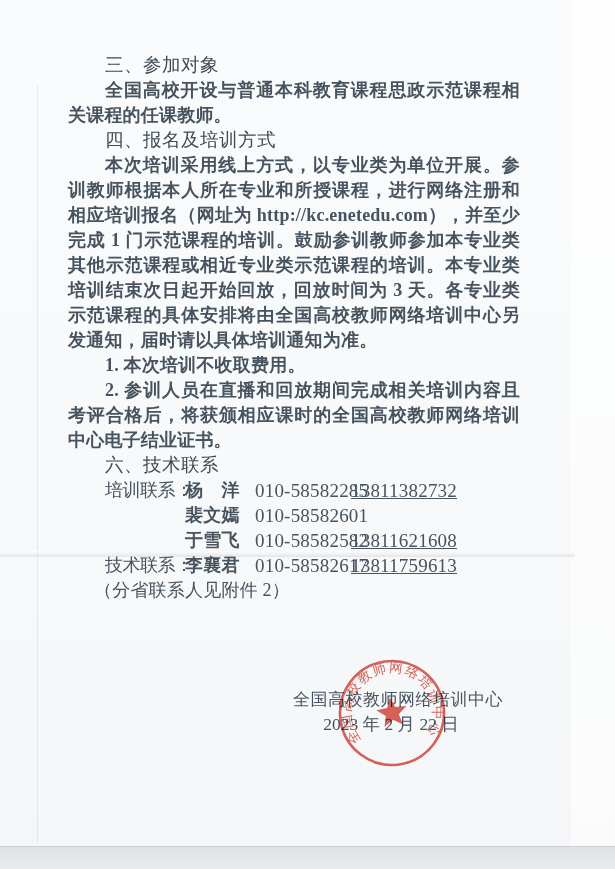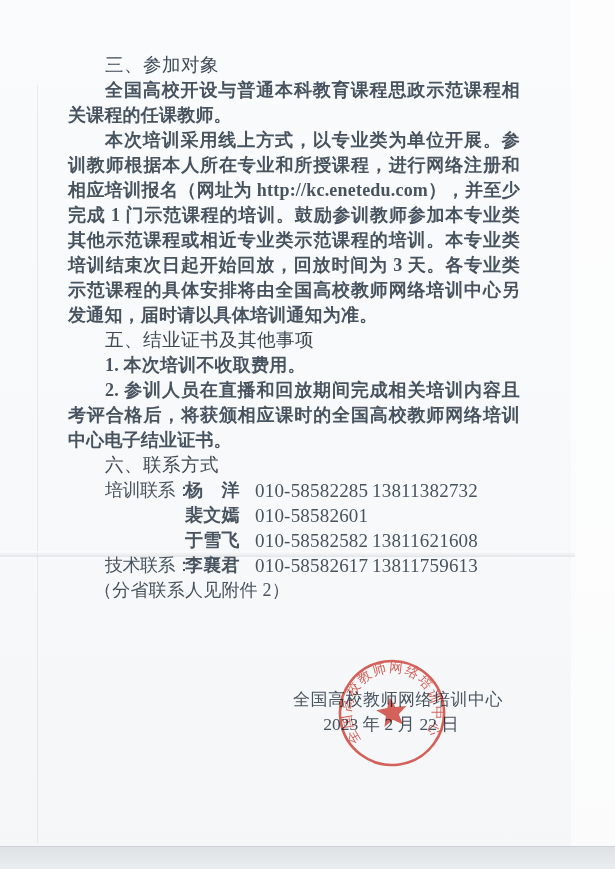--- a/index.html
+++ b/index.html
@@ -24,21 +24,21 @@
   .content p{margin:0;text-indent:37px;font-weight:bold;}
   .content h3{
     margin:0;font-size:18.5px;font-weight:400;color:#3d4955;
     margin-left:37px;line-height:25px;letter-spacing:.5px;
   }
   .contacts{margin-left:37px;}
   .contact-row{display:flex;line-height:25px;white-space:nowrap;}
   .c-label{display:inline-block;width:80px;letter-spacing:-.5px;}
   .c-name{display:inline-block;width:58px;font-weight:bold;}
   .c-phone{display:inline-block;margin-left:12px;width:96px;font-size:19px;}
-  .c-mobile{display:inline-block;margin-left:21px;font-size:19px;}
+  .c-mobile{display:inline-block;margin-left:0;font-size:19px;text-decoration:underline;}
   .contact-note{margin-left:26px;line-height:25px;}
   .signature{
     position:absolute;left:293px;top:687px;width:196px;text-align:center;
     color:#47535f;
   }
   .sig-org{font-size:17px;line-height:25px;letter-spacing:.5px;white-space:nowrap;}
   .sig-date{font-size:17.5px;line-height:25px;white-space:nowrap;text-align:center;}
   .seal{
     position:absolute;left:335px;top:656px;width:114px;height:114px;
     transform:rotate(-8deg);opacity:.84;mix-blend-mode:multiply;
@@ -48,25 +48,25 @@
 </head>
 <body>
 
 <div class="page">
   <div class="right-light"></div>
   <div class="left-edge"></div>
 
   <div class="content">
     <h3>三、参加对象</h3>
     <p>全国高校开设与普通本科教育课程思政示范课程相关课程的任课教师。</p>
+    <h3>四、报名及培训方式</h3>
     <p>本次培训采用线上方式，以专业类为单位开展。参训教师根据本人所在专业和所授课程，进行网络注册和相应培训报名（网址为 http://kc.enetedu.com），并至少完成 1 门示范课程的培训。鼓励参训教师参加本专业类其他示范课程或相近专业类示范课程的培训。本专业类培训结束次日起开始回放，回放时间为 3 天。各专业类示范课程的具体安排将由全国高校教师网络培训中心另发通知，届时请以具体培训通知为准。</p>
-    <h3>五、结业证书及其他事项</h3>
     <p>1. 本次培训不收取费用。</p>
     <p>2. 参训人员在直播和回放期间完成相关培训内容且考评合格后，将获颁相应课时的全国高校教师网络培训中心电子结业证书。</p>
-    <h3>六、联系方式</h3>
+    <h3>六、技术联系</h3>
 
     <div class="contacts">
       <div class="contact-row">
         <span class="c-label">培训联系：</span>
           <span class="c-name">杨　洋</span>
           <span class="c-phone">010-58582285</span>
           <span class="c-mobile">13811382732</span>
       </div>
       <div class="contact-row">
         <span class="c-label"></span>

